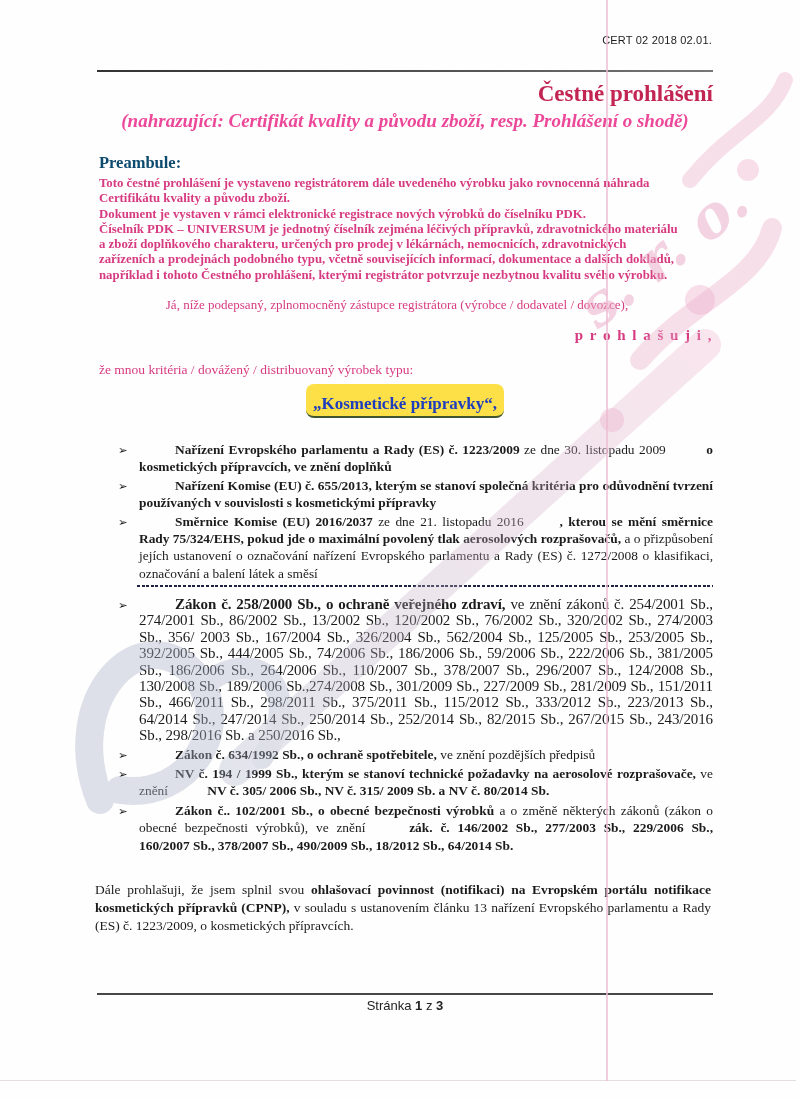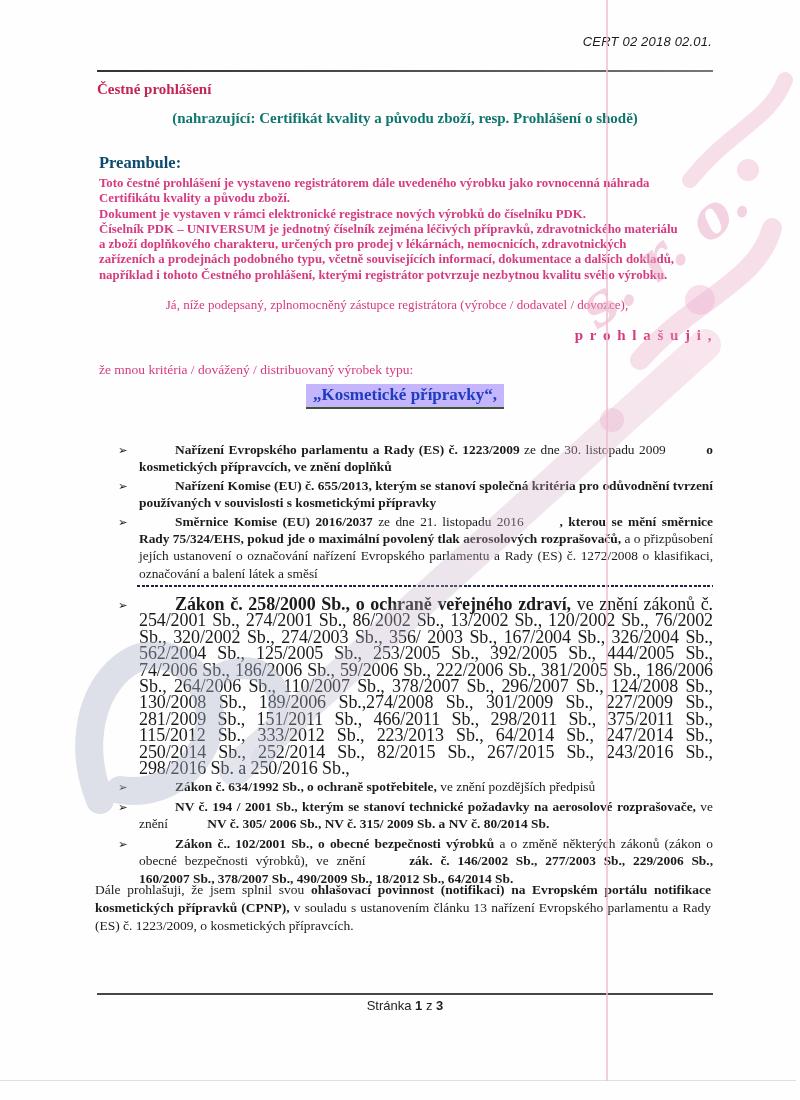--- a/index.html
+++ b/index.html
@@ -1,50 +1,50 @@
 <!DOCTYPE html>
 <html><head>
 <meta charset="utf-8">
 <style>
   html,body{margin:0;padding:0;background:#ffffff;}
   .page{position:relative;width:800px;height:1100px;background:#fffefe;overflow:hidden;
         font-family:"Liberation Serif",serif;color:#1b1b1b;}
   .abs{position:absolute;}
   
-  .doc-code{top:34px;right:88px;font-family:"Liberation Sans",sans-serif;font-style:italic;
-            font-size:13px;color:#1c1c1c;letter-spacing:.2px;}
+  .doc-code{top:34px;right:88px;font-family:"Liberation Sans",sans-serif;
+            font-size:11px;color:#1c1c1c;letter-spacing:.2px;}
   .top-rule{top:70px;left:97px;width:616px;height:2px;
             background:linear-gradient(90deg,#333 0%,#555 60%,#777 100%);}
-  .doc-title{top:81px;left:97px;width:616px;text-align:left;font-size:15px;font-weight:bold;
+  .doc-title{top:81px;left:97px;width:616px;text-align:right;font-size:23px;font-weight:bold;
              color:#c32553;}
-  .doc-subtitle{top:110px;left:97px;width:616px;text-align:center;font-size:15px;font-weight:bold;
-                color:#0f766e;}
+  .doc-subtitle{top:110px;left:97px;width:616px;text-align:center;font-size:19px;font-weight:bold;
+                color:#ec4899;font-style:italic;}
   
   .preamble-heading{top:153px;left:99px;font-size:16.5px;font-weight:bold;color:#0c4a6e;}
   .preamble{top:176px;left:99px;width:616px;font-size:12.8px;font-weight:bold;color:#d63a80;
             line-height:15.3px;}
   .preamble div{white-space:nowrap;}
   
   .decl-intro{top:297px;left:97px;width:600px;text-align:center;font-size:13px;color:#d63a80;}
   .decl-verb{top:327px;left:97px;width:616px;text-align:right;font-size:15px;font-weight:bold;
              color:#d63a80;letter-spacing:1.5px;}
   .product-intro{top:362px;left:99px;font-size:13.5px;color:#d63a80;}
   .product-wrap{top:384px;left:97px;width:616px;text-align:center;}
-  .product-highlight{display:inline-block;background:#c4b5fd;color:#1d3cbe;font-size:17px;
-                     font-weight:bold;padding:1px 7px 2px 7px;border-bottom:2.5px solid #3f5530;}
+  .product-highlight{display:inline-block;background:#fde047;color:#1d3cbe;font-size:17px;
+                     font-weight:bold;padding:10px 7px 2px 7px;border-bottom:2.5px solid #3f5530;border-radius:8px;}
   .product-follow{top:414px;left:97px;font-size:13.5px;}
   
   .reg-list{left:118px;width:595px;}
   .reg-list-eu{top:441px;}
   .reg-list-cz{top:596px;}
   .reg-item{display:flex;margin-bottom:1px;}
   .reg-item .arrow{flex:0 0 21px;font-family:"DejaVu Sans",sans-serif;font-size:11.5px;
                    padding-top:2px;color:#141414;}
   .reg-item .txt{flex:1;text-align:justify;font-size:13.4px;line-height:17.4px;}
-  .reg-item.dense .txt{font-size:18px;line-height:16.4px;letter-spacing:-.1px;}
+  .reg-item.dense .txt{font-size:15px;line-height:16.4px;letter-spacing:-.1px;}
   .reg-list-cz .reg-item{margin-bottom:2px;}
   .reg-item .txt .b{font-weight:bold;margin-left:36px;}
   .dashed-separator{top:585px;left:137px;width:576px;height:2px;
        background:repeating-linear-gradient(90deg,#1c2340 0 3px,transparent 3px 4.6px);}
   
   .closing{top:881px;left:95px;width:616px;text-align:justify;font-size:13.5px;line-height:18.2px;}
   .closing .b{font-weight:bold;}
   
   .footer-rule{top:993px;left:97px;width:616px;height:1.5px;background:#474747;}
   .page-number{top:998px;left:97px;width:616px;text-align:center;
@@ -107,21 +107,21 @@
     <div class="reg-item dense">
       <span class="arrow">➢</span>
       <span class="txt"><span class="b">Zákon č. 258/2000 Sb., o ochraně veřejného zdraví,</span><span> ve znění zákonů č. 254/2001 Sb., 274/2001 Sb., 86/2002 Sb., 13/2002 Sb., 120/2002 Sb., 76/2002 Sb., 320/2002 Sb., 274/2003 Sb.,  356/ 2003 Sb., 167/2004 Sb., 326/2004 Sb.,  562/2004 Sb., 125/2005 Sb., 253/2005 Sb., 392/2005 Sb.,  444/2005 Sb., 74/2006 Sb., 186/2006 Sb., 59/2006 Sb., 222/2006 Sb., 381/2005 Sb., 186/2006 Sb., 264/2006 Sb., 110/2007 Sb., 378/2007 Sb.,  296/2007 Sb., 124/2008 Sb., 130/2008 Sb., 189/2006 Sb.,274/2008 Sb., 301/2009 Sb., 227/2009 Sb., 281/2009 Sb., 151/2011 Sb., 466/2011 Sb., 298/2011 Sb., 375/2011 Sb., 115/2012 Sb., 333/2012 Sb., 223/2013 Sb., 64/2014 Sb., 247/2014 Sb., 250/2014 Sb., 252/2014 Sb., 82/2015 Sb., 267/2015 Sb., 243/2016 Sb., 298/2016 Sb. a 250/2016 Sb.,</span></span>
     </div>
     <div class="reg-item">
       <span class="arrow">➢</span>
       <span class="txt"><span class="b">Zákon č. 634/1992 Sb., o ochraně spotřebitele,</span><span> ve znění pozdějších předpisů</span></span>
     </div>
     <div class="reg-item">
       <span class="arrow">➢</span>
-      <span class="txt"><span class="b">NV č. 194 / 2001 Sb., kterým se stanoví technické požadavky na aerosolové rozprašovače,</span><span> ve znění </span><span class="b">NV č. 305/ 2006 Sb., NV č. 315/ 2009 Sb. a NV č. 80/2014 Sb.</span></span>
+      <span class="txt"><span class="b">NV č. 194 / 1999 Sb., kterým se stanoví technické požadavky na aerosolové rozprašovače,</span><span> ve znění </span><span class="b">NV č. 305/ 2006 Sb., NV č. 315/ 2009 Sb. a NV č. 80/2014 Sb.</span></span>
     </div>
     <div class="reg-item">
       <span class="arrow">➢</span>
       <span class="txt"><span class="b">Zákon č.. 102/2001 Sb., o obecné bezpečnosti výrobků</span><span> a o změně některých zákonů (zákon o obecné bezpečnosti výrobků), ve znění </span><span class="b">zák. č. 146/2002 Sb., 277/2003 Sb., 229/2006 Sb., 160/2007 Sb., 378/2007 Sb., 490/2009 Sb., 18/2012 Sb., 64/2014 Sb.</span></span>
     </div>
   </div>
 
   <div class="abs closing"><span>Dále prohlašuji, že jsem splnil svou </span><span class="b">ohlašovací povinnost (notifikaci) na Evropském portálu notifikace kosmetických přípravků (CPNP),</span><span> v souladu s ustanovením článku 13 nařízení Evropského parlamentu a Rady (ES) č. 1223/2009, o kosmetických přípravcích.</span></div>
 
   <div class="abs footer-rule"></div>

